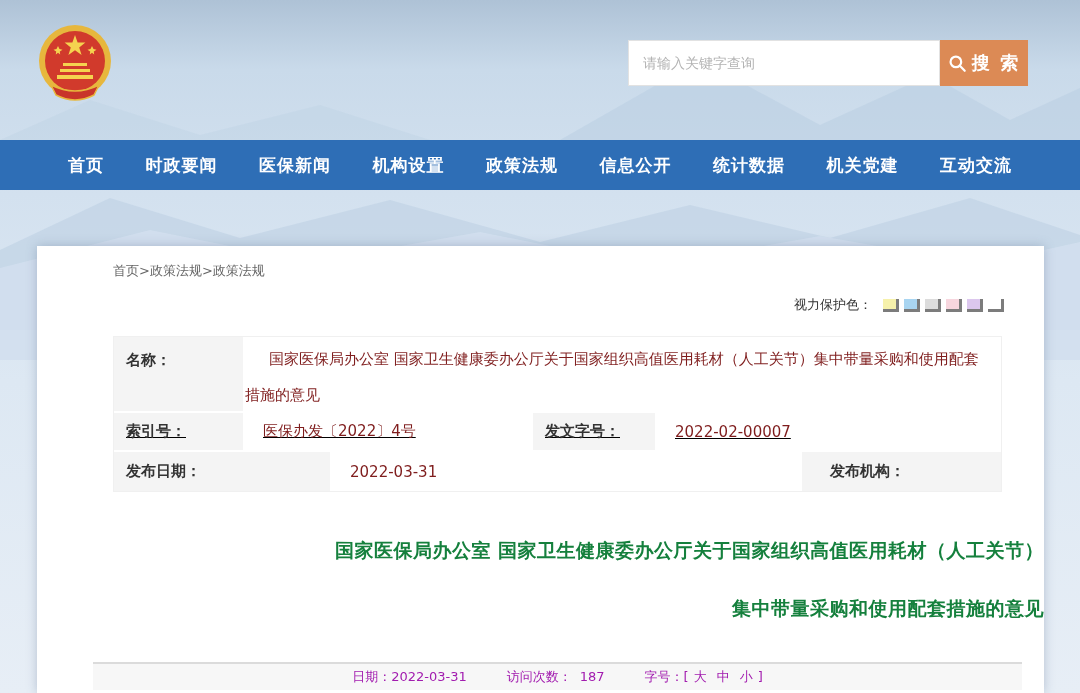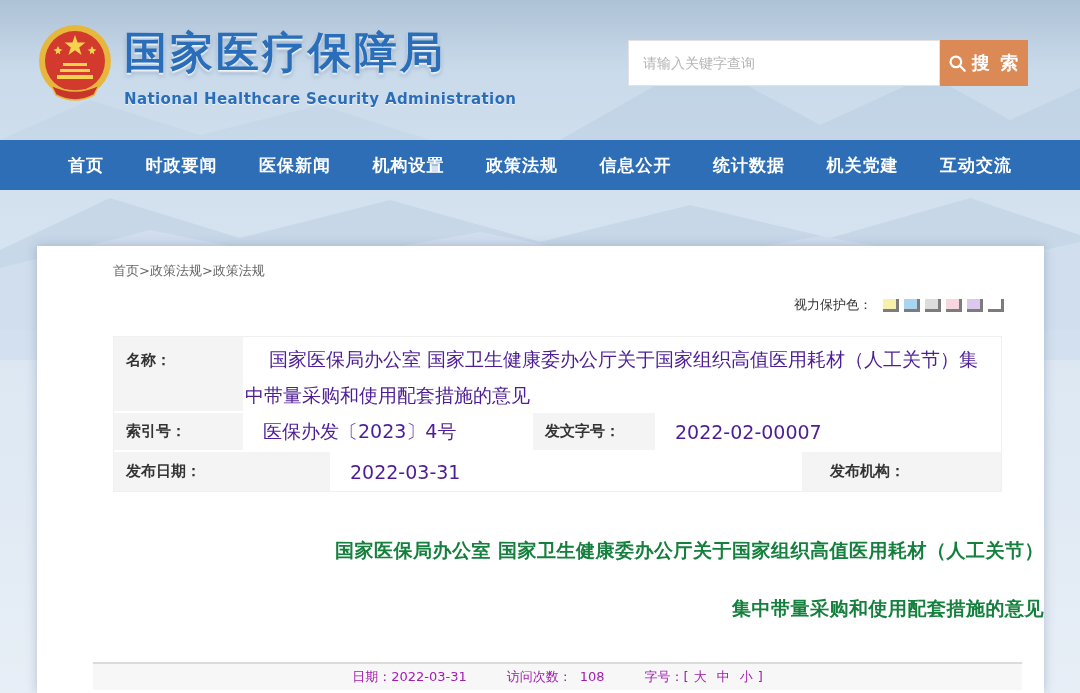--- a/index.html
+++ b/index.html
@@ -41,27 +41,27 @@
   .eye-label { font-size:13px; color:#333; margin-right:6px; }
   .swatch { width:16px; height:13px; margin-left:5px; cursor:pointer;
     border-right:3px solid #7c7c7c; border-bottom:3px solid #7c7c7c; }
 
   
   .doc-table { margin:22px 42px 0 42px; border:1px solid #f0f0f0; }
   .trow { display:flex; border-bottom:2px solid #fff; }
   .trow:last-child { border-bottom:none; }
   .tlabel { background:#f4f4f4; color:#333; font-weight:600; font-size:15px;
     display:flex; align-items:center; padding-left:12px; flex-shrink:0; }
-  .tvalue { background:#fff; color:#4c1d95; font-size:19px; display:flex; align-items:center;
+  .tvalue { background:#fff; color:#7f1d1d; font-size:15px; display:flex; align-items:center;
     padding-left:20px; }
   .row-name { height:76px; }
   .row-name .tlabel { width:129px; align-items:flex-start; padding-top:14px; }
   .row-name .tvalue { flex:1; display:block; padding:4px 16px 0 2px; line-height:36px;
     text-indent:24px; }
-  .row-mid { height:39px; }
+  .row-mid { height:39px;text-decoration:underline; }
   .w-label1 { width:129px; }
   .w-value1 { width:290px; }
   .w-label2 { width:122px; }
   .w-value2 { flex:1; }
   .row-date { height:39px; }
   .w-date-label { width:216px; }
   .w-date-value { width:472px; }
   .w-org-label { flex:1; padding-left:28px; }
 
   
@@ -94,24 +94,20 @@
       <circle cx="38" cy="38" r="30" fill="#d13a2c"></circle>
       <polygon points="38,12 40.6,19.6 48.4,19.6 42.2,24.4 44.6,32 38,27.2 31.4,32 33.8,24.4 27.6,19.6 35.4,19.6" fill="#f5d34f"></polygon>
       <polygon points="21,23 22.5,26 25.5,26.8 22.8,28.6 23.2,31.6 21,29.8 18.8,31.6 19.2,28.6 16.5,26.8 19.5,26" fill="#f5d34f"></polygon>
       <polygon points="55,23 56.5,26 59.5,26.8 56.8,28.6 57.2,31.6 55,29.8 52.8,31.6 53.2,28.6 50.5,26.8 53.5,26" fill="#f5d34f"></polygon>
       <rect x="26" y="40" width="24" height="3" fill="#f5d34f"></rect>
       <rect x="23" y="46" width="30" height="3" fill="#f5d34f"></rect>
       <rect x="20" y="52" width="36" height="4" fill="#f5d34f"></rect>
       <path d="M14,62 Q38,74 62,62 L57,72 Q38,82 19,72 Z" fill="#c8352a" stroke="#e7b73d" stroke-width="1.5"></path>
     </svg>
 
-    <div class="masthead">
-      <div class="site-title">国家医疗保障局</div>
-      <div class="site-subtitle">National Healthcare Security Administration</div>
-    </div>
 
     <div class="search-wrap">
       <input class="search-input" type="text" placeholder="请输入关键字查询" style="">
       <button class="search-btn">
         <svg width="19" height="19" viewBox="0 0 20 20">
           <circle cx="8.3" cy="8.3" r="5.6" fill="none" stroke="#fff" stroke-width="2.3"></circle>
           <line x1="12.7" y1="12.7" x2="17.6" y2="17.6" stroke="#fff" stroke-width="2.3" stroke-linecap="round"></line>
         </svg>
         <span>搜 索</span>
       </button>
@@ -144,34 +140,34 @@
       <span class="swatch" style="background-color: rgb(255, 255, 255);"></span>
     </div>
 
     <div class="doc-table">
       <div class="trow row-name">
         <div class="tlabel">名称：</div>
         <div class="tvalue">国家医保局办公室 国家卫生健康委办公厅关于国家组织高值医用耗材（人工关节）集中带量采购和使用配套措施的意见</div>
       </div>
       <div class="trow row-mid">
         <div class="tlabel w-label1">索引号：</div>
-        <div class="tvalue w-value1">医保办发〔2023〕4号</div>
+        <div class="tvalue w-value1">医保办发〔2022〕4号</div>
         <div class="tlabel w-label2">发文字号：</div>
         <div class="tvalue w-value2">2022-02-00007</div>
       </div>
       <div class="trow row-date">
         <div class="tlabel w-date-label">发布日期：</div>
         <div class="tvalue w-date-value">2022-03-31</div>
         <div class="tlabel w-org-label">发布机构：</div>
       </div>
     </div>
 
     <div class="article-title">国家医保局办公室 国家卫生健康委办公厅关于国家组织高值医用耗材（人工关节）</div>
     <div class="article-title article-title-2">集中带量采购和使用配套措施的意见</div>
 
     <div class="meta-bar">
       <span class="meta-group"><span>日期：</span><span>2022-03-31</span></span>
-      <span class="meta-group"><span>访问次数：</span><span class="meta-num">108</span></span>
+      <span class="meta-group"><span>访问次数：</span><span class="meta-num">187</span></span>
       <span class="meta-group"><span>字号：</span><span>[</span><span class="fs-opt">大</span><span class="fs-opt">中</span><span class="fs-opt">小</span><span>]</span></span>
     </div>
 
   </div>
 </div>
 
 </body></html>

